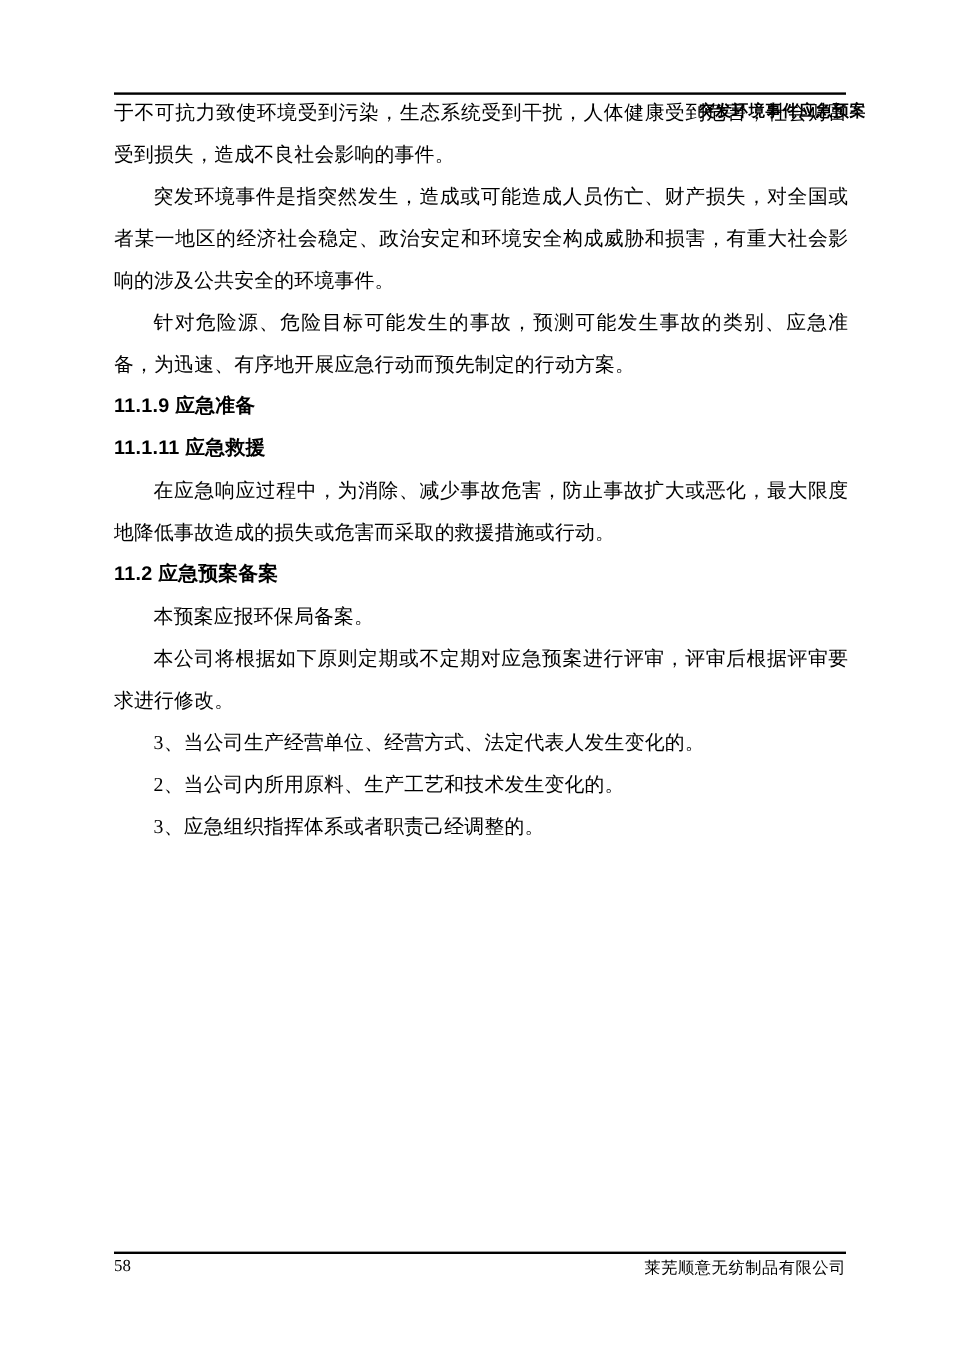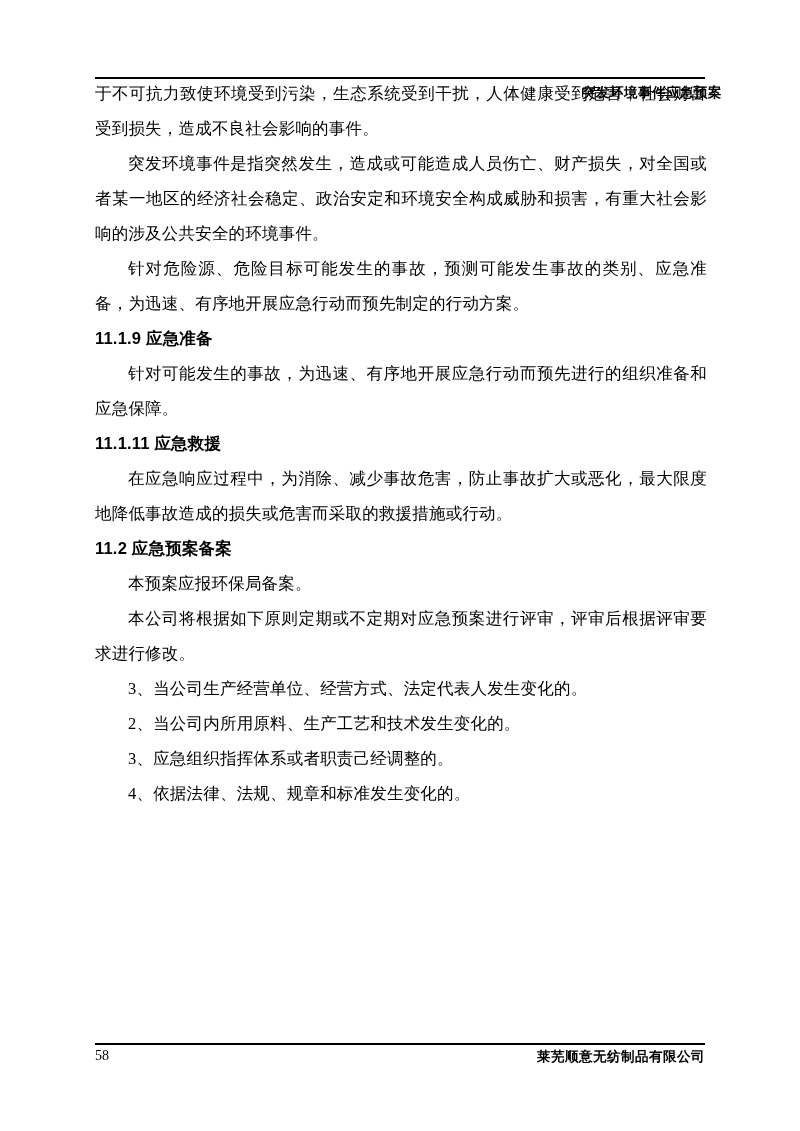--- a/index.html
+++ b/index.html
@@ -98,56 +98,54 @@
     top: 0;
     width: 610px;
     text-align: left;
     font-family: "Liberation Serif", "DejaVu Serif", serif;
     font-size: 14px;
   }
   .footer .company {
     position: absolute;
     right: 0;
     top: 0;
-    font-weight: bold;
+    font-weight: normal;
     letter-spacing: 0.5px;
   }
 </style>
 </head>
 <body>
 
 <div class="page">
 
   <div class="header">突发环境事件应急预案</div>
   <div class="header-rule"></div>
 
   <div class="content">
 
     <p>于不可抗力致使环境受到污染，生态系统受到干扰，人体健康受到危害，社会财富受到损失，造成不良社会影响的事件。</p>
 
     <p class="indent">突发环境事件是指突然发生，造成或可能造成人员伤亡、财产损失，对全国或者某一地区的经济社会稳定、政治安定和环境安全构成威胁和损害，有重大社会影响的涉及公共安全的环境事件。</p>
 
     <p class="indent">针对危险源、危险目标可能发生的事故，预测可能发生事故的类别、应急准备，为迅速、有序地开展应急行动而预先制定的行动方案。</p>
 
     <h3>11.1.9 应急准备</h3>
-    <p class="indent">针对可能发生的事故，为迅速、有序地开展应急行动而预先进行的组织准备和应急保障。</p>
 
 
     <h3>11.1.11 应急救援</h3>
     <p class="indent">在应急响应过程中，为消除、减少事故危害，防止事故扩大或恶化，最大限度地降低事故造成的损失或危害而采取的救援措施或行动。</p>
 
     <h3>11.2 应急预案备案</h3>
     <p class="indent">本预案应报环保局备案。</p>
 
     <p class="indent">本公司将根据如下原则定期或不定期对应急预案进行评审，评审后根据评审要求进行修改。</p>
 
     <p class="list-item">3、当公司生产经营单位、经营方式、法定代表人发生变化的。</p>
     <p class="list-item">2、当公司内所用原料、生产工艺和技术发生变化的。</p>
     <p class="list-item">3、应急组织指挥体系或者职责己经调整的。</p>
-    <p class="list-item">4、依据法律、法规、规章和标准发生变化的。</p>
 
   </div>
 
   <div class="footer-rule"></div>
   <div class="footer">
     <span class="page-number">58</span>
     <span class="company">莱芜顺意无纺制品有限公司</span>
   </div>
 
 </div>

